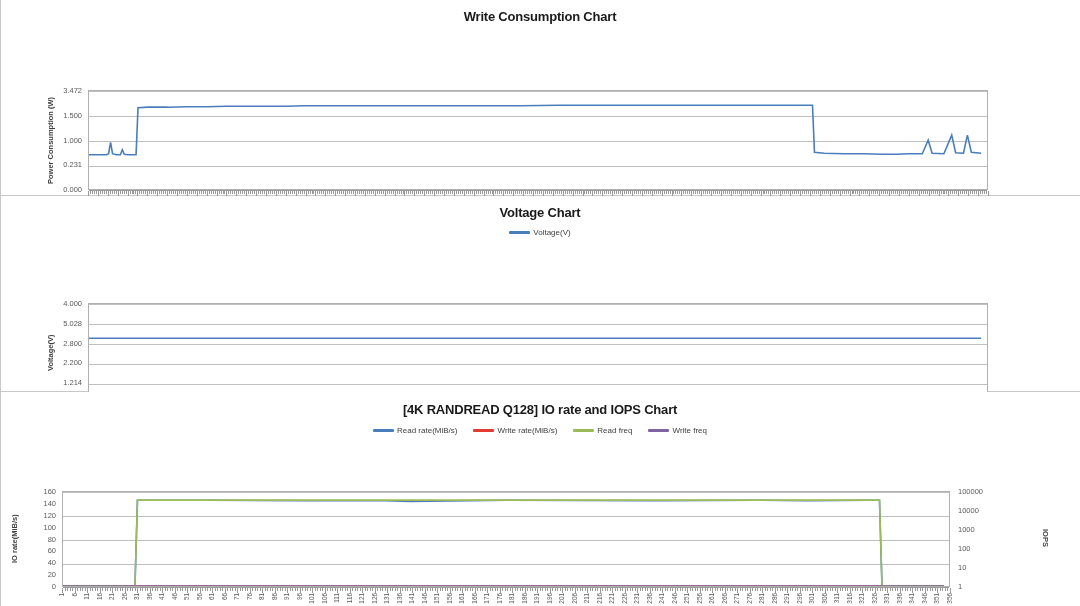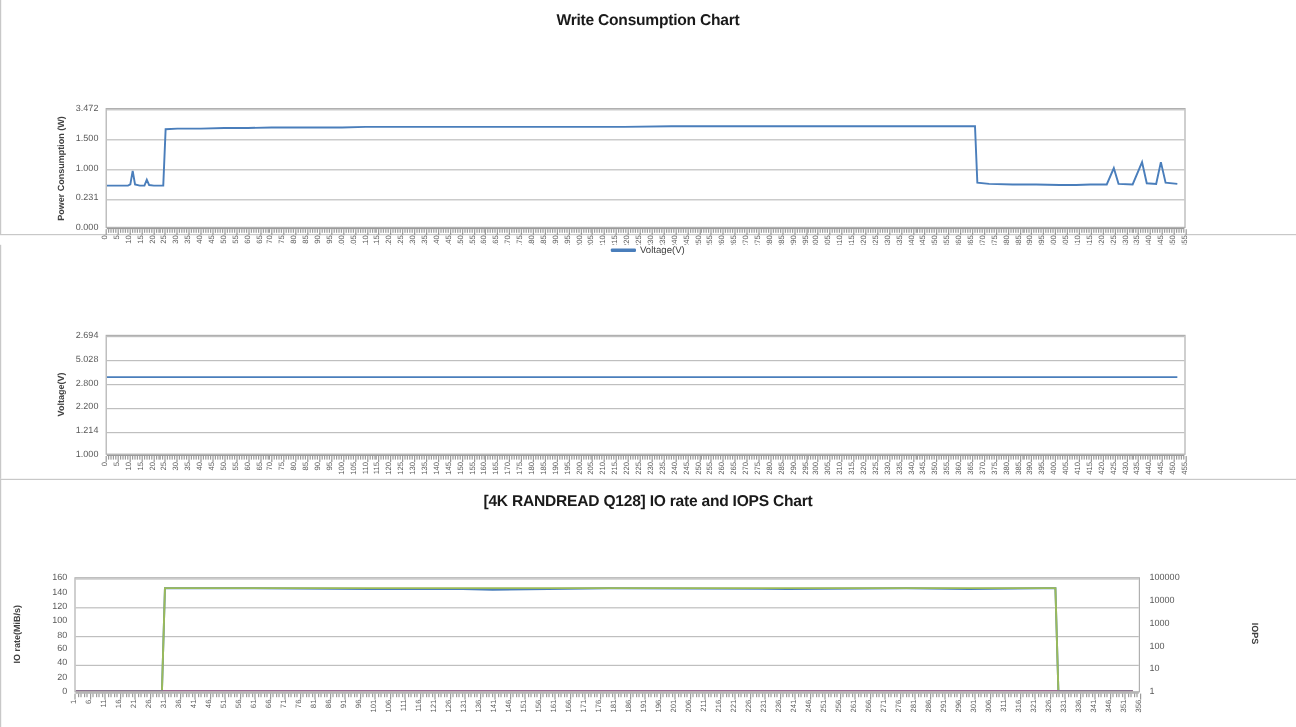--- a/index.html
+++ b/index.html
@@ -631,37 +631,38 @@
         <div class="xtick" style="left: 877.22px; top: 5px;">445</div>
         <div class="xtick" style="left: 887.11px; top: 5px;">450</div>
         <div class="xtick" style="left: 897px; top: 5px;">455</div>
       </div>
   </div>
 </div>
 
 <div class="panel panel-sep" id="panel-voltage" style="height:196px;">
   <div class="left-edge"></div>
 
+  <div class="chart-title" style="font-size:13px;padding-top:9px;">Voltage Chart</div>
 
   <div class="legend" style="margin-top:8px;">
     <div class="legend-item">
       <span class="legend-swatch" style="background:#4A7EBB;"></span>
       <span>Voltage(V)</span>
     </div>
   </div>
 
   <div class="plot-wrap">
     <div class="ylabel" style="left:46px;top:66px;height:100px;width:10px;">Voltage(V)</div>
     <div class="yticks" id="voltage-yticks" style="left:52px;top:66px;width:30px;height:100px;">
         <div class="ytick" style="top: 99px;">1.000</div>
         <div class="ytick" style="top: 79.2px;">1.214</div>
         <div class="ytick" style="top: 59.4px;">2.200</div>
         <div class="ytick" style="top: 39.6px;">2.800</div>
         <div class="ytick" style="top: 19.8px;">5.028</div>
-        <div class="ytick" style="top: 0px;">2.694</div>
+        <div class="ytick" style="top: 0px;">4.000</div>
       </div>
 
     <div class="plot" id="voltage-plot" style="left:88px;top:66px;width:900px;height:100px;">
       <div class="gridline" style="top:0px;"></div>
       <div class="gridline" style="top:20px;"></div>
       <div class="gridline" style="top:40px;"></div>
       <div class="gridline" style="top:60px;"></div>
       <div class="gridline" style="top:80px;"></div>
       <div class="axisline" style="top:99px;"></div>
       <div class="series" id="voltage-series">
@@ -1222,20 +1223,38 @@
         <div class="xtick" style="left: 897px; top: 5px;">455</div>
       </div>
   </div>
 </div>
 
 <div class="panel" id="panel-iorate" style="height:214px;">
   <div class="left-edge"></div>
 
   <div class="chart-title" style="font-size:13px;padding-top:10px;">[4K RANDREAD Q128] IO rate and IOPS Chart</div>
 
+  <div class="legend" style="margin-top:9px;gap:16px;">
+    <div class="legend-item">
+      <span class="legend-swatch" style="background:#4A7EBB;"></span>
+      <span>Read rate(MiB/s)</span>
+    </div>
+    <div class="legend-item">
+      <span class="legend-swatch" style="background:#E03C31;"></span>
+      <span>Write rate(MiB/s)</span>
+    </div>
+    <div class="legend-item">
+      <span class="legend-swatch" style="background:#9BBB59;"></span>
+      <span>Read freq</span>
+    </div>
+    <div class="legend-item">
+      <span class="legend-swatch" style="background:#8064A2;"></span>
+      <span>Write freq</span>
+    </div>
+  </div>
 
   <div class="plot-wrap">
     <div class="ylabel" style="left:10px;top:56px;height:96px;width:10px;">IO rate(MiB/s)</div>
     <div class="yticks" id="io-yticks" style="left:22px;top:56px;width:34px;height:96px;">
         <div class="ytick" style="top: 95px;">0</div>
         <div class="ytick" style="top: 83.125px;">20</div>
         <div class="ytick" style="top: 71.25px;">40</div>
         <div class="ytick" style="top: 59.375px;">60</div>
         <div class="ytick" style="top: 47.5px;">80</div>
         <div class="ytick" style="top: 35.625px;">100</div>

